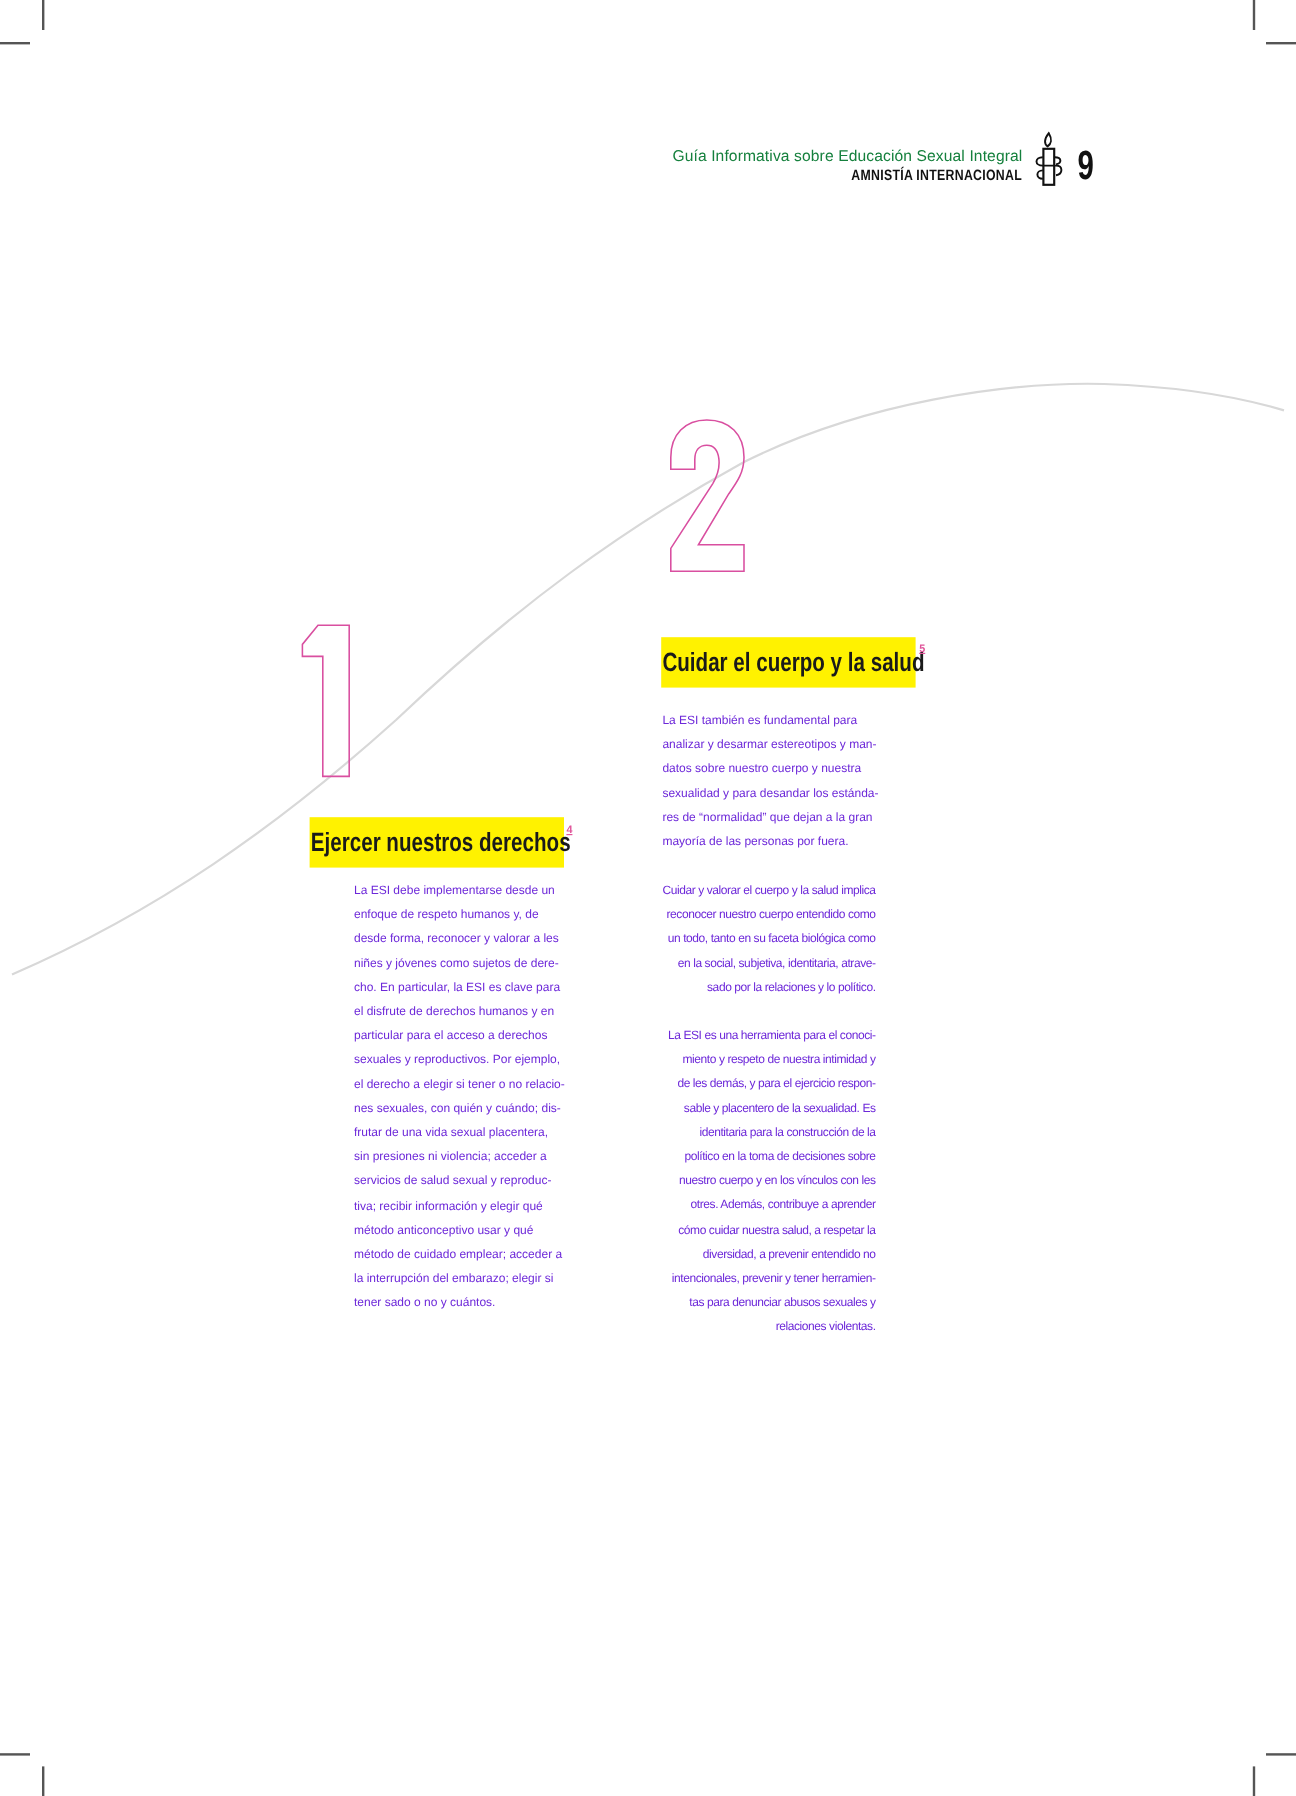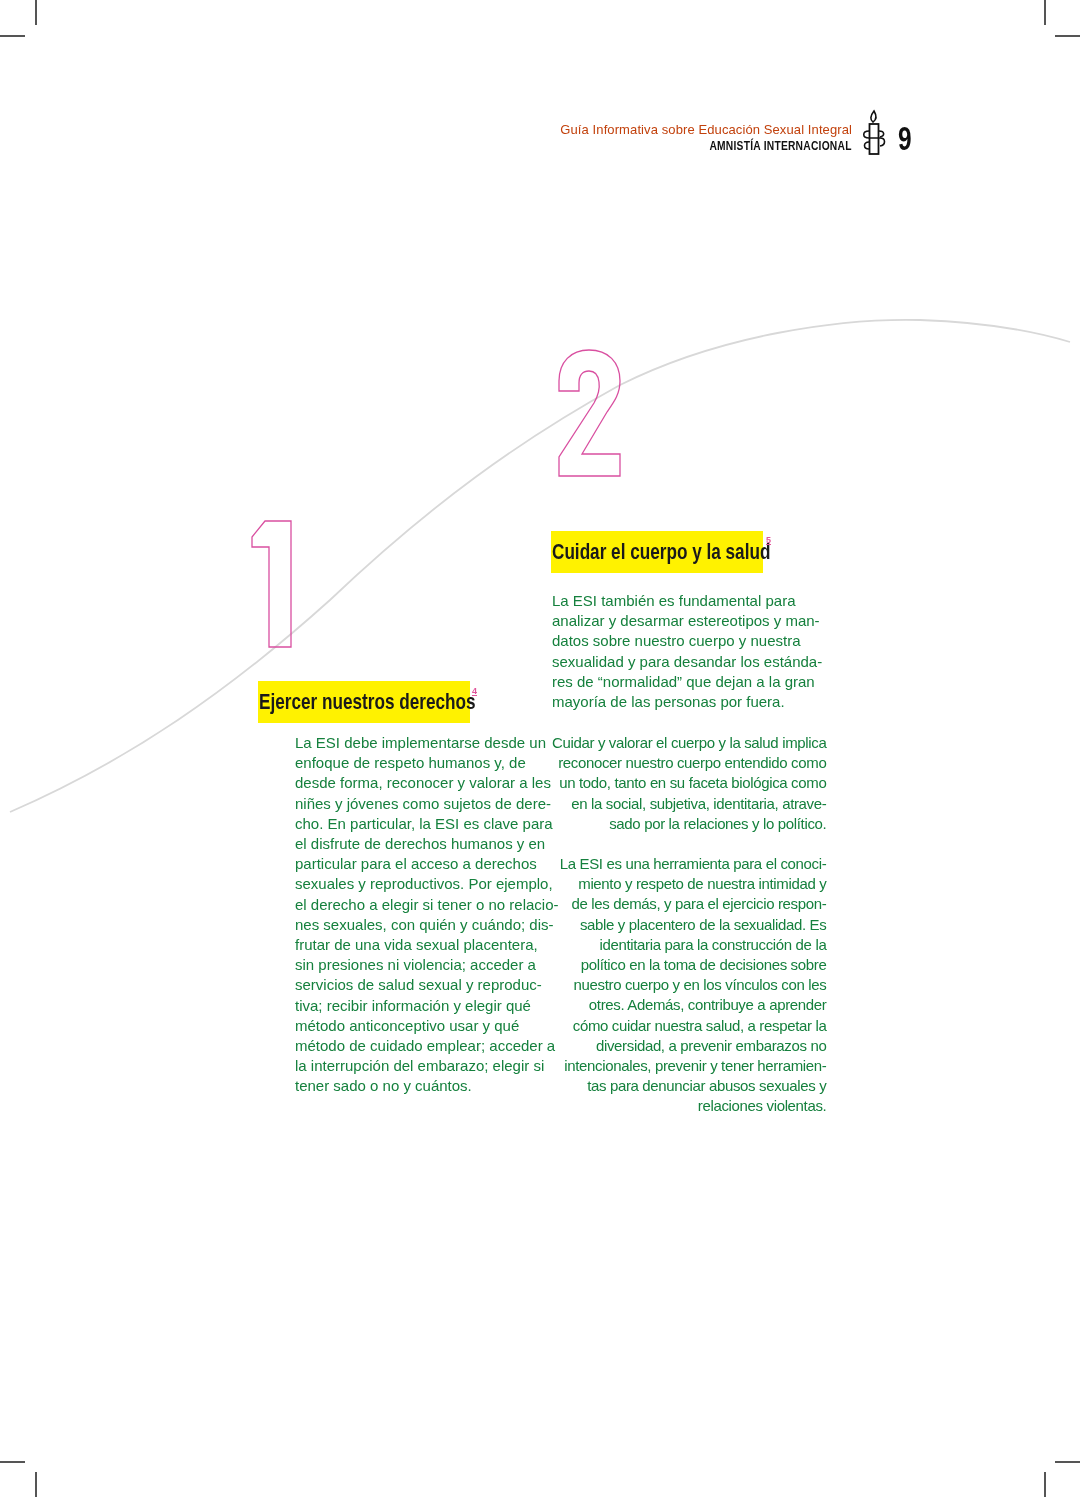--- a/index.html
+++ b/index.html
@@ -1,32 +1,32 @@
 <!DOCTYPE html>
 <html><head>
 <meta charset="utf-8">
 <style>
   html, body { margin: 0; padding: 0; background: #ffffff; }
   body { width: 1080px; height: 1497px; position: relative; overflow: hidden;
          font-family: "Liberation Sans", sans-serif; color: #3a3a3a; }
   .crop { position: absolute; background: #555; }
   .curve { position: absolute; left: 0; top: 0; width: 1080px; height: 1497px; pointer-events: none; }
   .header { position: absolute; right: 228px; top: 122px; text-align: right; }
-  .header .guide { font-size: 13px; color: #c2410c; line-height: 16px; letter-spacing: 0.1px; }
+  .header .guide { font-size: 13px; color: #15803d; line-height: 16px; letter-spacing: 0.1px; }
   .header .org { font-size: 12.5px; font-weight: bold; color: #111; line-height: 16px;
                  transform: scaleX(0.82); transform-origin: right center; letter-spacing: 0.3px; }
   .logo { position: absolute; left: 861px; top: 109px; width: 26px; height: 48px; }
   .pagenum { position: absolute; left: 898px; top: 118px; font-size: 34px; font-weight: bold; color: #111;
              transform: scaleX(0.72); transform-origin: left top; line-height: 40px; }
   .bignum { position: absolute; }
   .heading { position: absolute; height: 42px; background: #fff200; display: flex; align-items: center; padding: 0 6px 0 1px; }
   .heading .htext { font-size: 22px; font-weight: bold; color: #1a1a1a; white-space: nowrap;
                     transform: scaleX(0.78); transform-origin: left center; display: inline-block; }
   .sup { position: absolute; font-size: 9px; color: #e0559a; text-decoration: underline; font-weight: bold; }
-  .body { position: absolute; font-size: 15px; line-height: 20.2px; color: #15803d; }
+  .body { position: absolute; font-size: 10px; line-height: 20.2px; color: #6d28d9; }
   .body p { margin: 0; white-space: nowrap; }
   .body .para-gap { height: 20px; }
   .body.cond p { letter-spacing: -0.35px; text-align: right; }
 </style>
 </head>
 <body>
 
 <div class="crop" style="left:35px;top:0;width:1.5px;height:25px;"></div>
 <div class="crop" style="left:0;top:35px;width:25px;height:1.5px;"></div>
 <div class="crop" style="left:1044px;top:0;width:1.5px;height:25px;"></div>
@@ -111,17 +111,17 @@
   <div class="para-gap"></div>
   <p>La ESI es una herramienta para el conoci-</p>
   <p>miento y respeto de nuestra intimidad y</p>
   <p>de les demás, y para el ejercicio respon-</p>
   <p>sable y placentero de la sexualidad. Es</p>
   <p>identitaria para la construcción de la</p>
   <p>político en la toma de decisiones sobre</p>
   <p>nuestro cuerpo y en los vínculos con les</p>
   <p>otres. Además, contribuye a aprender</p>
   <p>cómo cuidar nuestra salud, a respetar la</p>
-  <p>diversidad, a prevenir embarazos no</p>
+  <p>diversidad, a prevenir entendido no</p>
   <p>intencionales, prevenir y tener herramien-</p>
   <p>tas para denunciar abusos sexuales y</p>
   <p>relaciones violentas.</p>
 </div>
 
 </body></html>

